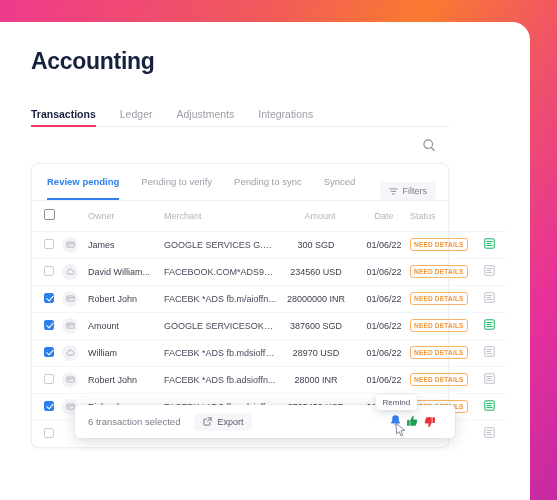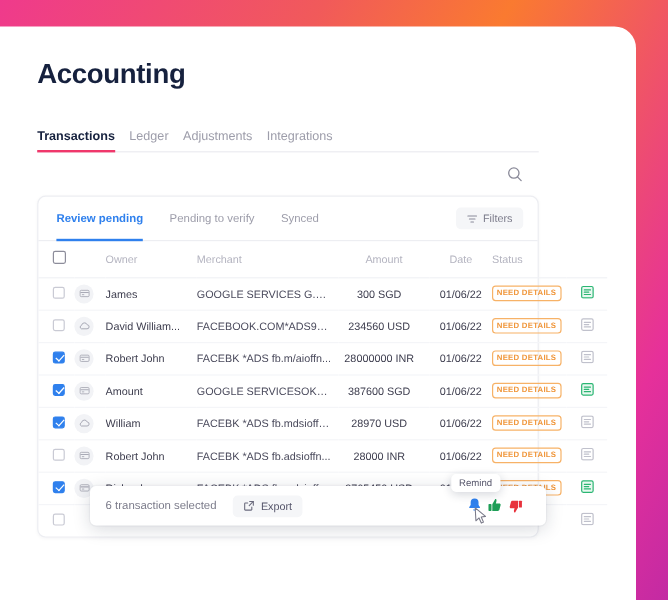--- a/index.html
+++ b/index.html
@@ -44,21 +44,21 @@
     font-weight: bold;
     color: #16213e;
     letter-spacing: -0.3px;
     line-height: 1;
   }
 
   
   .nav-tabs {
     display: flex;
     align-items: flex-end;
-    gap: 12px;
+    gap: 24px;
     margin-top: 31px;
     border-bottom: 1px solid #ececf1;
     height: 23px;
   }
   .nav-tab {
     font-size: 10.5px;
     color: #9d9daa;
     padding-bottom: 6px;
     position: relative;
     cursor: pointer;
@@ -95,21 +95,21 @@
     border: 1px solid #edeef2;
     border-radius: 7px;
     background: #fff;
     box-shadow: 0 1px 3px rgba(22,33,62,0.04);
     position: relative;
     overflow: visible;
   }
 
   .card-tabs {
     display: flex;
-    align-items: center;
+    align-items: flex-end;
     height: 37px;
     border-bottom: 1px solid #edeef2;
     padding: 0 12px 0 15px;
     position: relative;
   }
   .ctab {
     font-size: 9.5px;
     color: #9d9daa;
     margin-right: 22px;
     position: relative;
@@ -318,20 +318,21 @@
             <line x1="9.4" y1="9.6" x2="12.3" y2="12.5" stroke="#8a8a99" stroke-width="1.1" stroke-linecap="round"></line>
           </svg>
         </span>
       </div>
 
       <div class="card">
 
         <div class="card-tabs">
           <div class="ctab active">Review pending</div>
           <div class="ctab">Pending to verify</div>
+          <div class="ctab">Pending to sync</div>
           <div class="ctab">Synced</div>
           <div class="filters-btn">
             <span>
               <svg width="9" height="9" viewBox="0 0 10 10" fill="none">
                 <line x1="1" y1="2.2" x2="9" y2="2.2" stroke="#8a8a99" stroke-width="1" stroke-linecap="round"></line>
                 <line x1="2.4" y1="5" x2="7.6" y2="5" stroke="#8a8a99" stroke-width="1" stroke-linecap="round"></line>
                 <line x1="3.8" y1="7.8" x2="6.2" y2="7.8" stroke="#8a8a99" stroke-width="1" stroke-linecap="round"></line>
               </svg>
             </span>
             <span>Filters</span>

